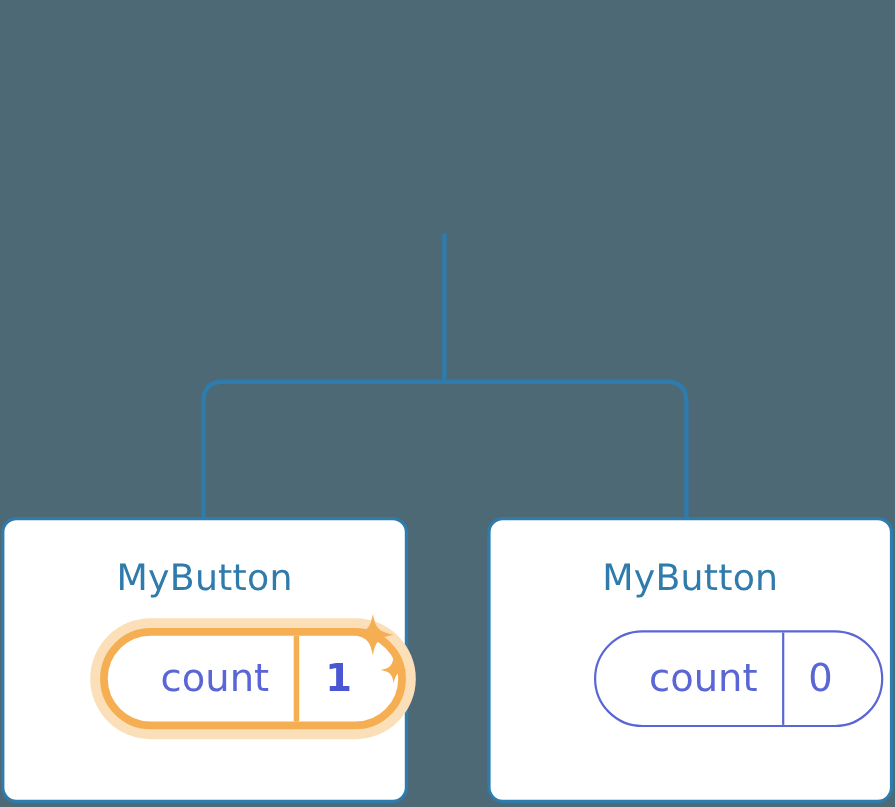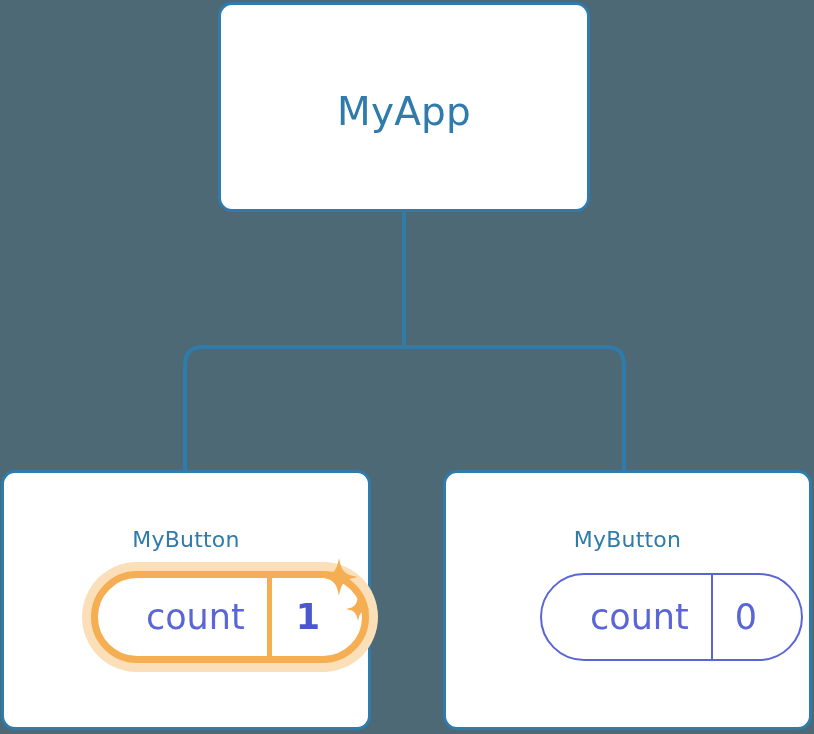--- a/index.html
+++ b/index.html
@@ -72,22 +72,22 @@
     white-space: nowrap;
   }
 
   .card-root .card-title {
     top: 84px;
     font-size: 39px;
   }
 
   .card-child-left .card-title,
   .card-child-right .card-title {
-    top: 54px;
-    font-size: 22px;
+    top: 32px;
+    font-size: 33px;
   }
 
   
   .pill-wrap {
     position: absolute;
     left: 0;
     width: 100%;
     display: flex;
     justify-content: center;
     align-items: center;
@@ -177,23 +177,20 @@
 
   <svg id="edges" viewBox="0 0 814 734" width="814" height="734" fill="none">
 
     <path d="M 404 212 L 404 347" stroke="#2f7bab" stroke-width="4" fill="none"></path>
 
     <path d="M 404 347 L 203 347 Q 185 347 185 365 L 185 472" stroke="#2f7bab" stroke-width="4" fill="none" stroke-linecap="round"></path>
 
     <path d="M 404 347 L 606 347 Q 624 347 624 365 L 624 472" stroke="#2f7bab" stroke-width="4" fill="none" stroke-linecap="round"></path>
   </svg>
 
-  <div class="card card-root">
-    <div class="card-title">MyApp</div>
-  </div>
 
   <div class="card card-child-left">
     <div class="card-title">MyButton</div>
     <div class="pill-wrap">
       <div class="pill pill-hl">
         <div class="pill-key">count</div>
         <div class="pill-val">1</div>
       </div>
     </div>
   </div>

